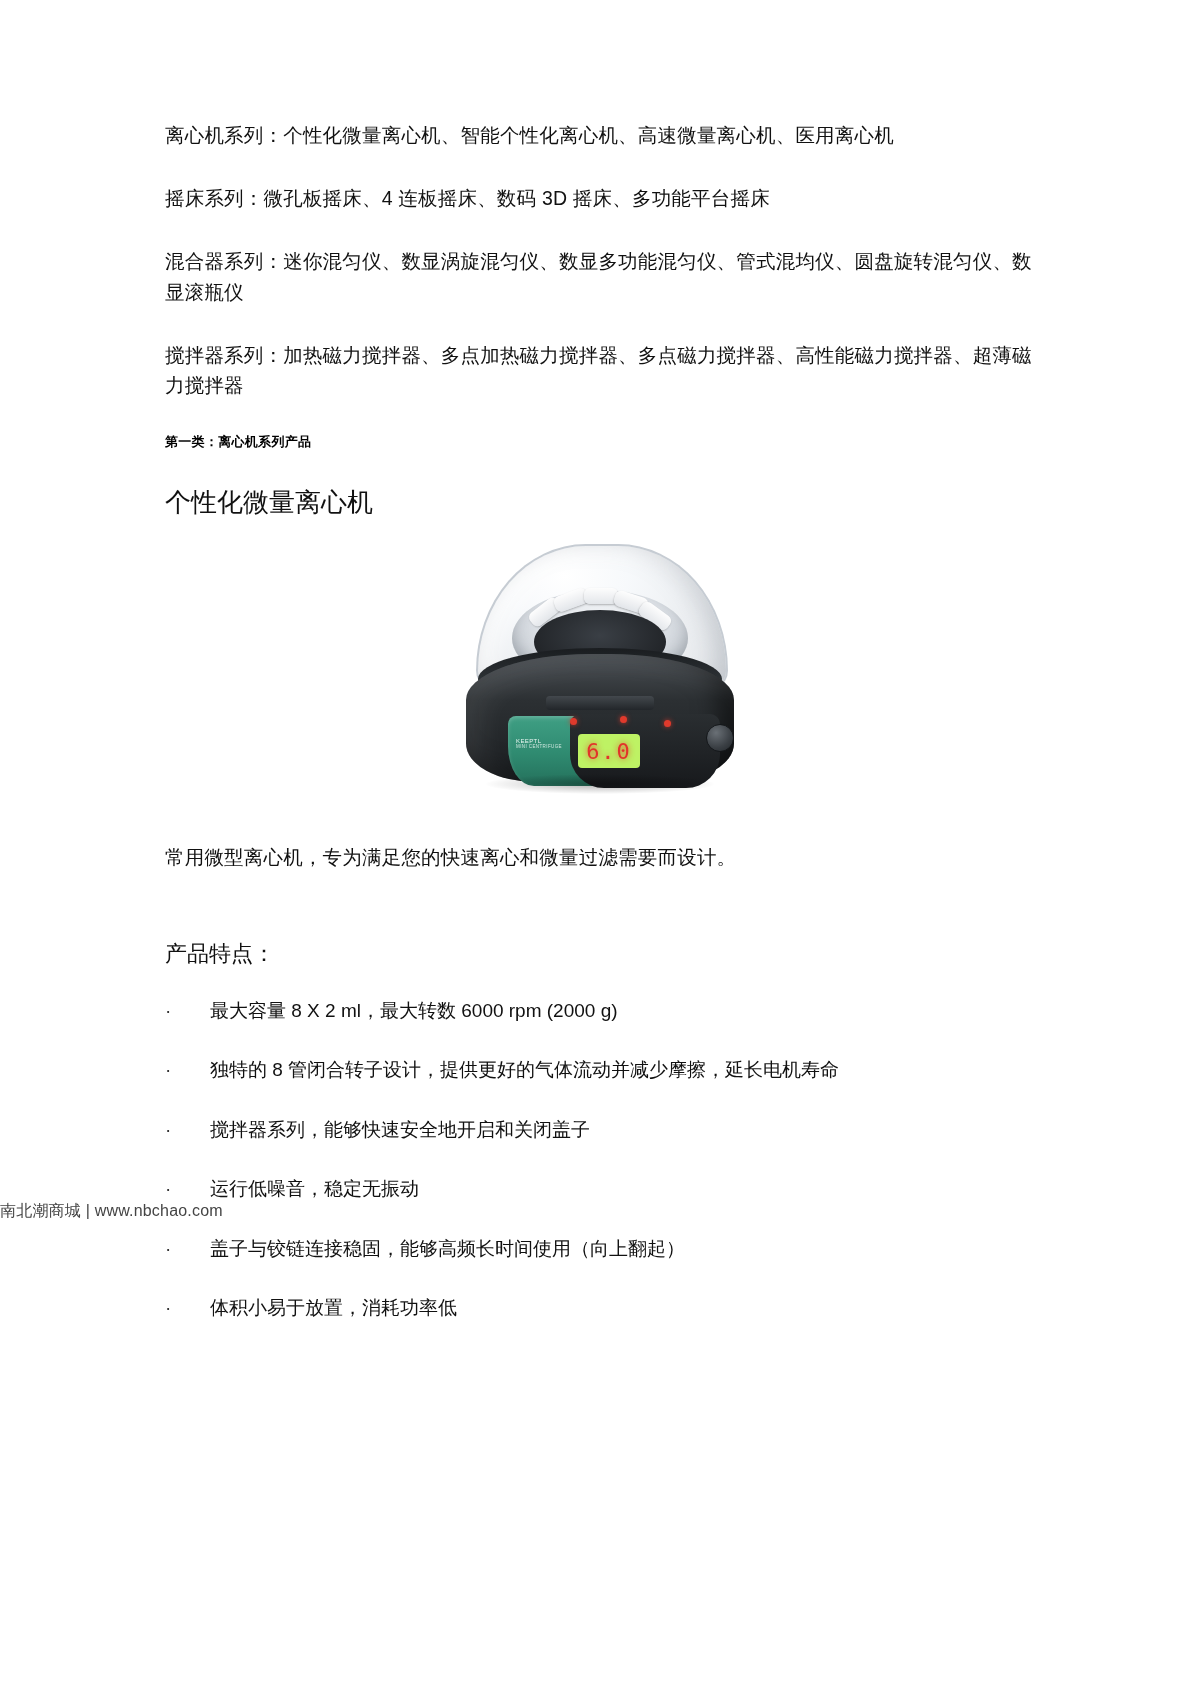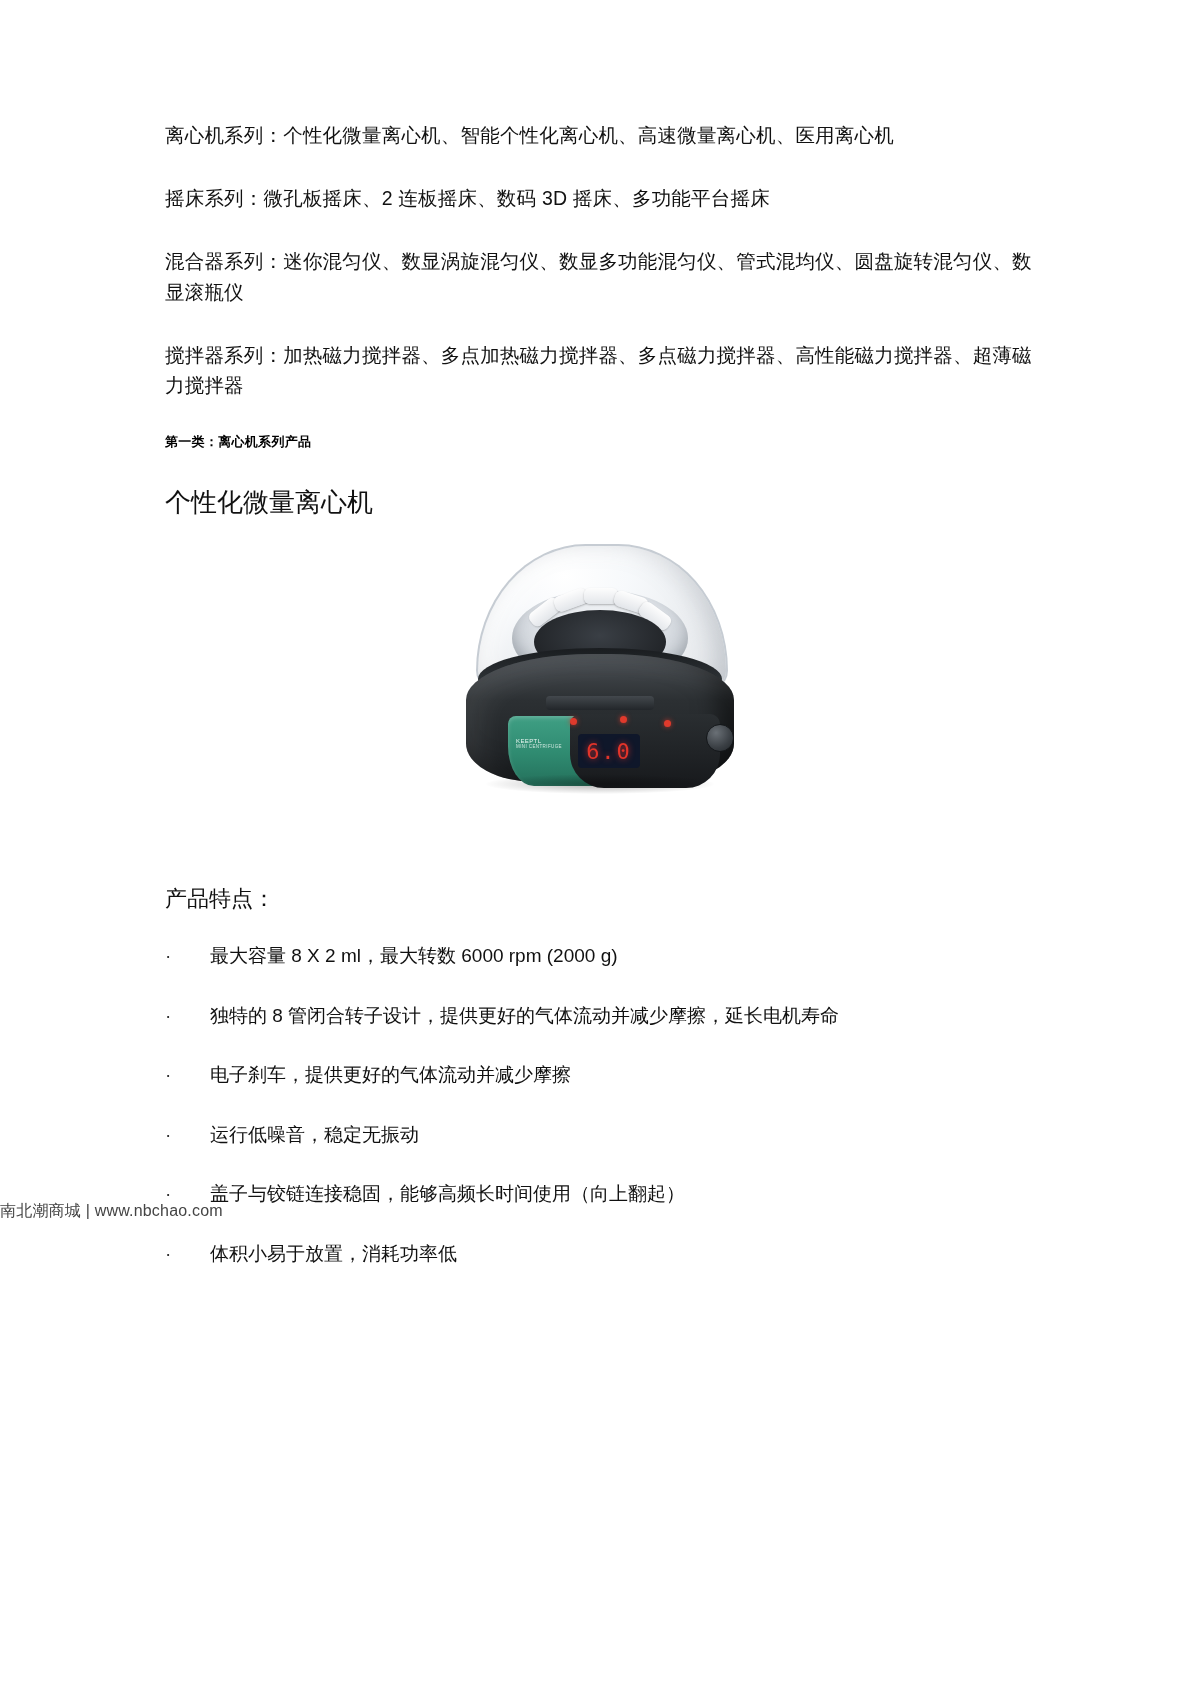--- a/index.html
+++ b/index.html
@@ -131,21 +131,21 @@
     height: 74px;
     border-radius: 10px 10px 34px 34px;
     background: linear-gradient(180deg, #2a2e31 0%, #17191c 100%);
   }
   .display {
     position: absolute;
     left: 128px;
     top: 196px;
     width: 62px;
     height: 34px;
-    background: #0f172a;
+    background: #bef264;
     border-radius: 4px;
     display: flex;
     align-items: center;
     justify-content: center;
   }
   .display span {
     color: #e2342a;
     font-family: "DejaVu Sans Mono", monospace;
     font-size: 22px;
     letter-spacing: 2px;
@@ -237,21 +237,21 @@
     color: #444;
     letter-spacing: 0.2px;
   }
 </style>
 </head>
 <body>
 
 <div class="page">
 
   <p class="para">离心机系列：个性化微量离心机、智能个性化离心机、高速微量离心机、医用离心机</p>
-  <p class="para">摇床系列：微孔板摇床、2 连板摇床、数码 3D 摇床、多功能平台摇床</p>
+  <p class="para">摇床系列：微孔板摇床、4 连板摇床、数码 3D 摇床、多功能平台摇床</p>
   <p class="para">混合器系列：迷你混匀仪、数显涡旋混匀仪、数显多功能混匀仪、管式混均仪、圆盘旋转混匀仪、数显滚瓶仪</p>
   <p class="para">搅拌器系列：加热磁力搅拌器、多点加热磁力搅拌器、多点磁力搅拌器、高性能磁力搅拌器、超薄磁力搅拌器</p>
 
   <h2 class="section-title">第一类：离心机系列产品</h2>
 
   <p class="subtitle">个性化微量离心机</p>
 
   <div class="figure">
     <div class="device-wrap">
       <div class="lid"></div>
@@ -277,35 +277,36 @@
       </div>
       <div class="knob"></div>
       <div class="brand">
         <span>KEEPTL</span>
         <small>MINI CENTRIFUGE</small>
       </div>
       <div class="base-shadow"></div>
     </div>
   </div>
 
+  <p class="para">常用微型离心机，专为满足您的快速离心和微量过滤需要而设计。</p>
 
   <p class="feature-title">产品特点：</p>
 
   <ul class="features">
     <li>
       <span class="dot">·</span>
       <span>最大容量 8 X 2 ml，最大转数 6000 rpm (2000 g)</span>
     </li>
     <li>
       <span class="dot">·</span>
       <span>独特的 8 管闭合转子设计，提供更好的气体流动并减少摩擦，延长电机寿命</span>
     </li>
     <li>
       <span class="dot">·</span>
-      <span>电子刹车，提供更好的气体流动并减少摩擦</span>
+      <span>搅拌器系列，能够快速安全地开启和关闭盖子</span>
     </li>
     <li>
       <span class="dot">·</span>
       <span>运行低噪音，稳定无振动</span>
     </li>
     <li>
       <span class="dot">·</span>
       <span>盖子与铰链连接稳固，能够高频长时间使用（向上翻起）</span>
     </li>
     <li>

